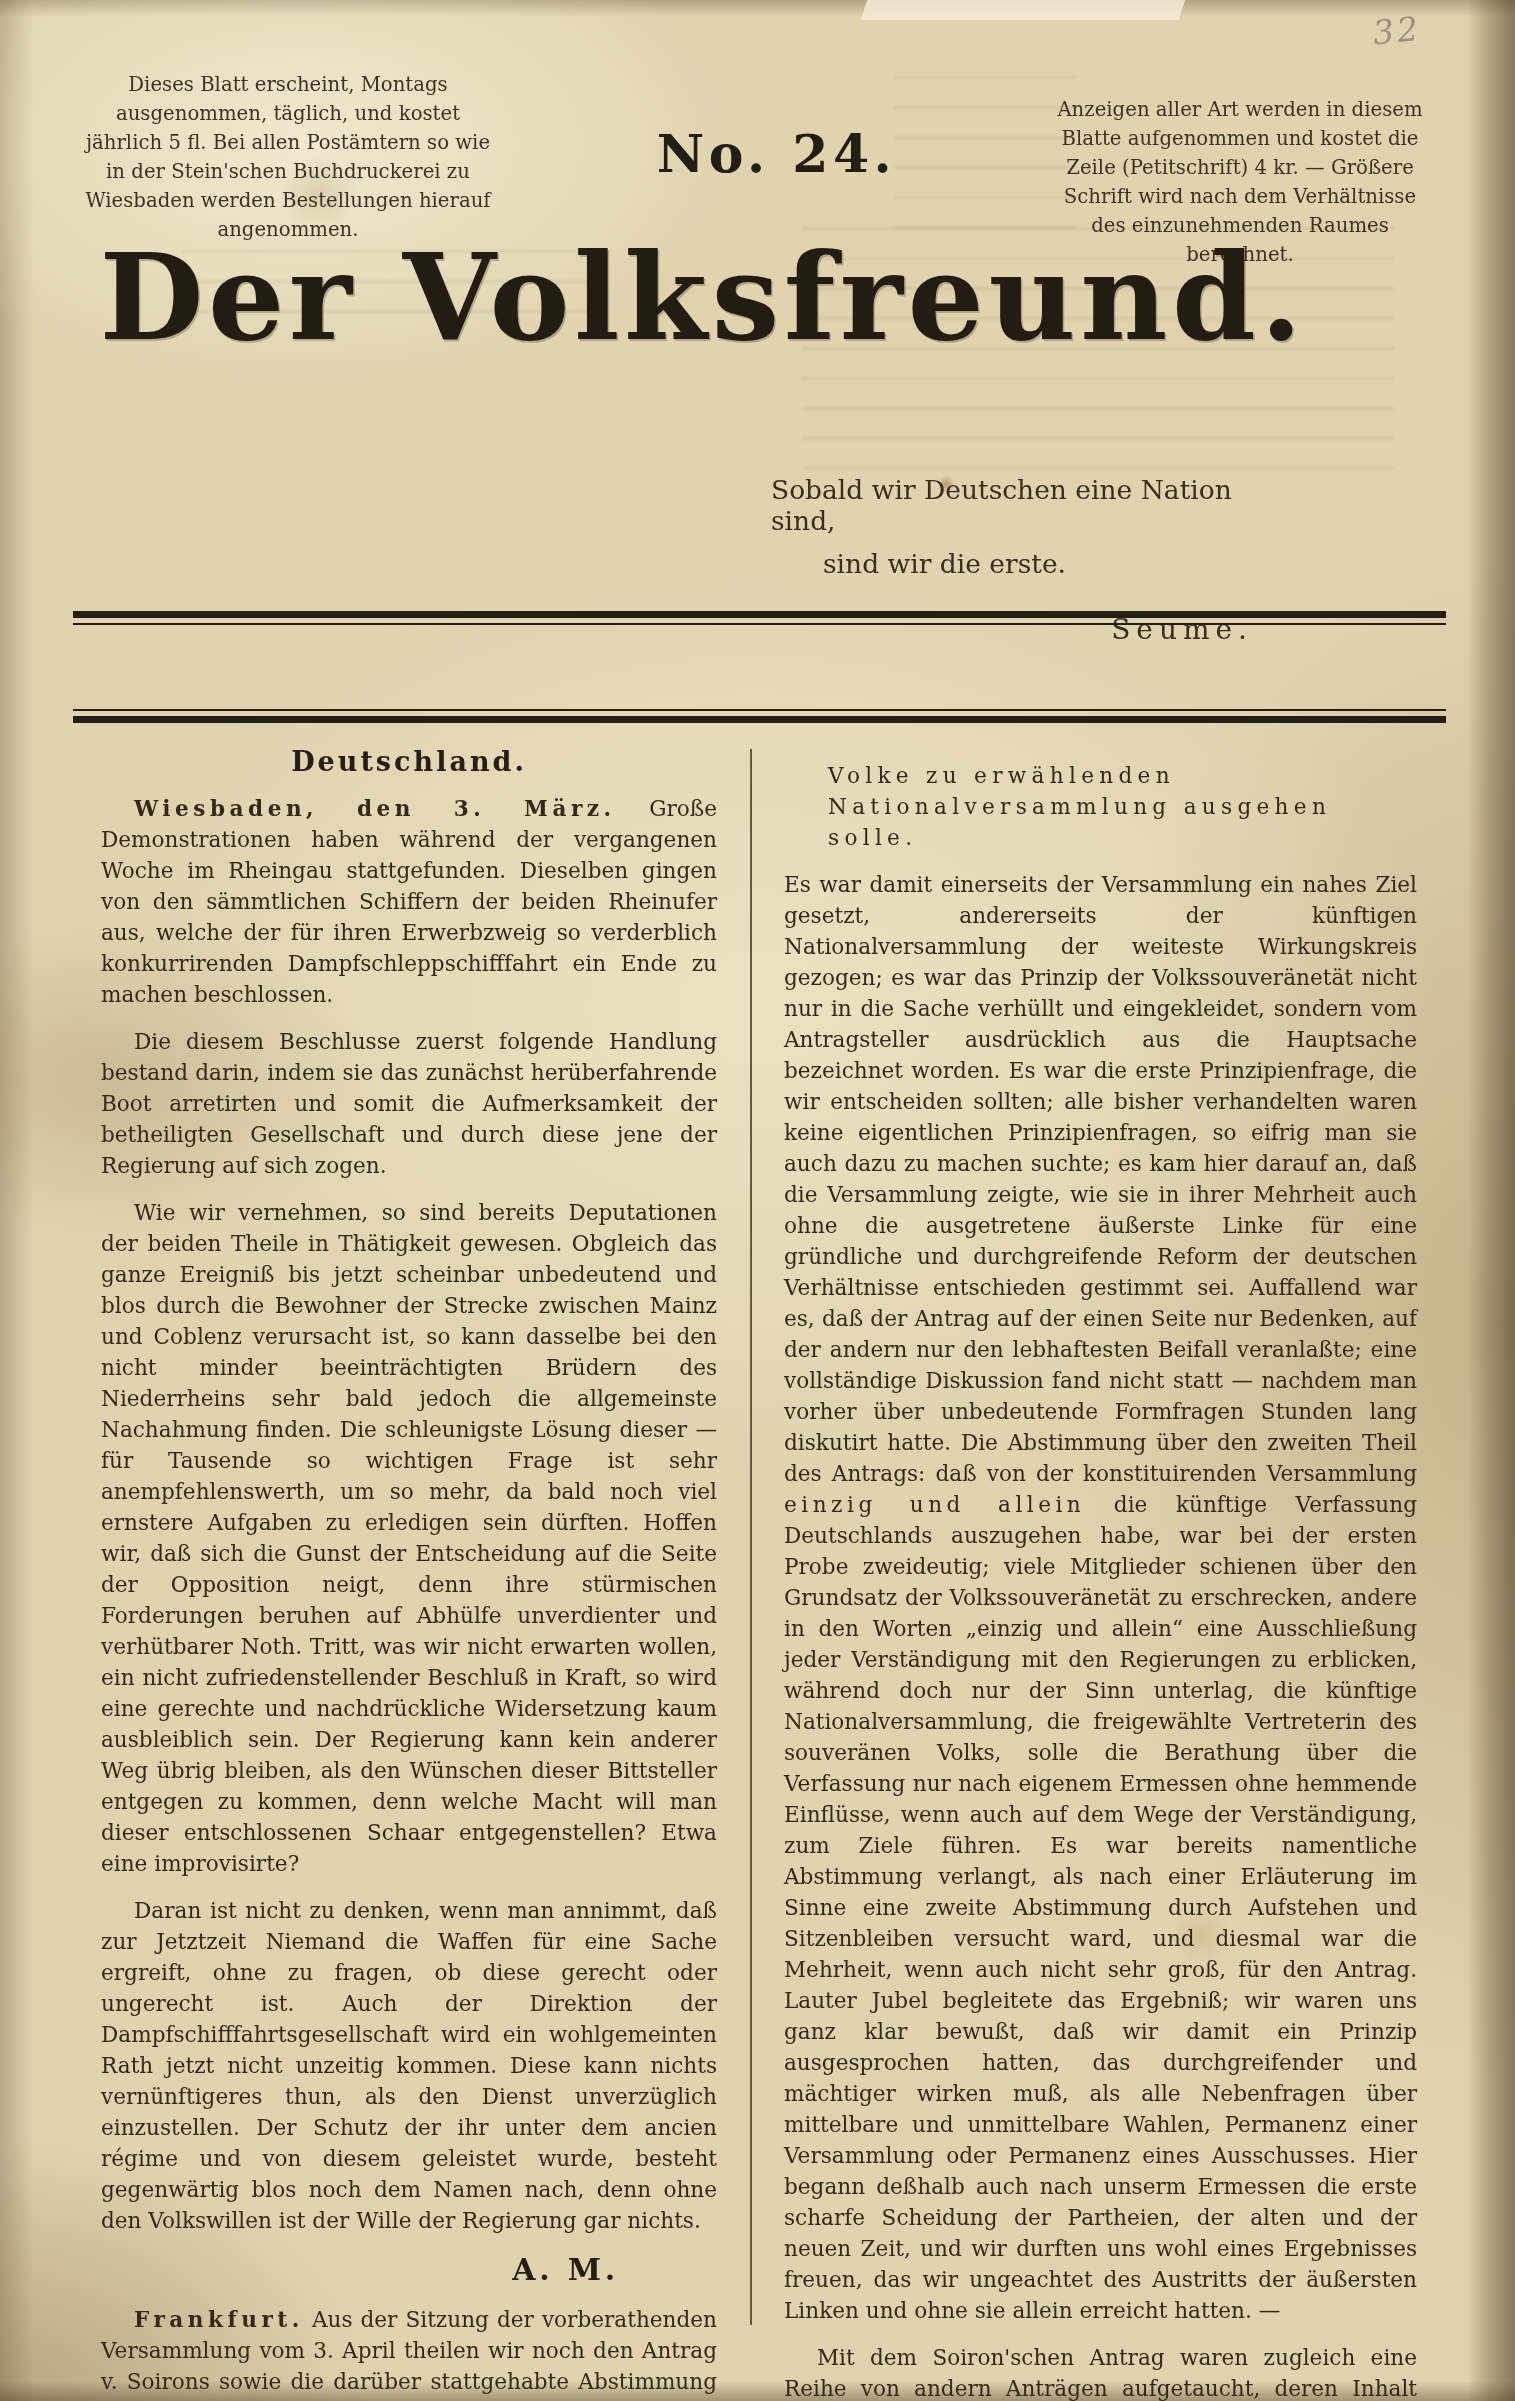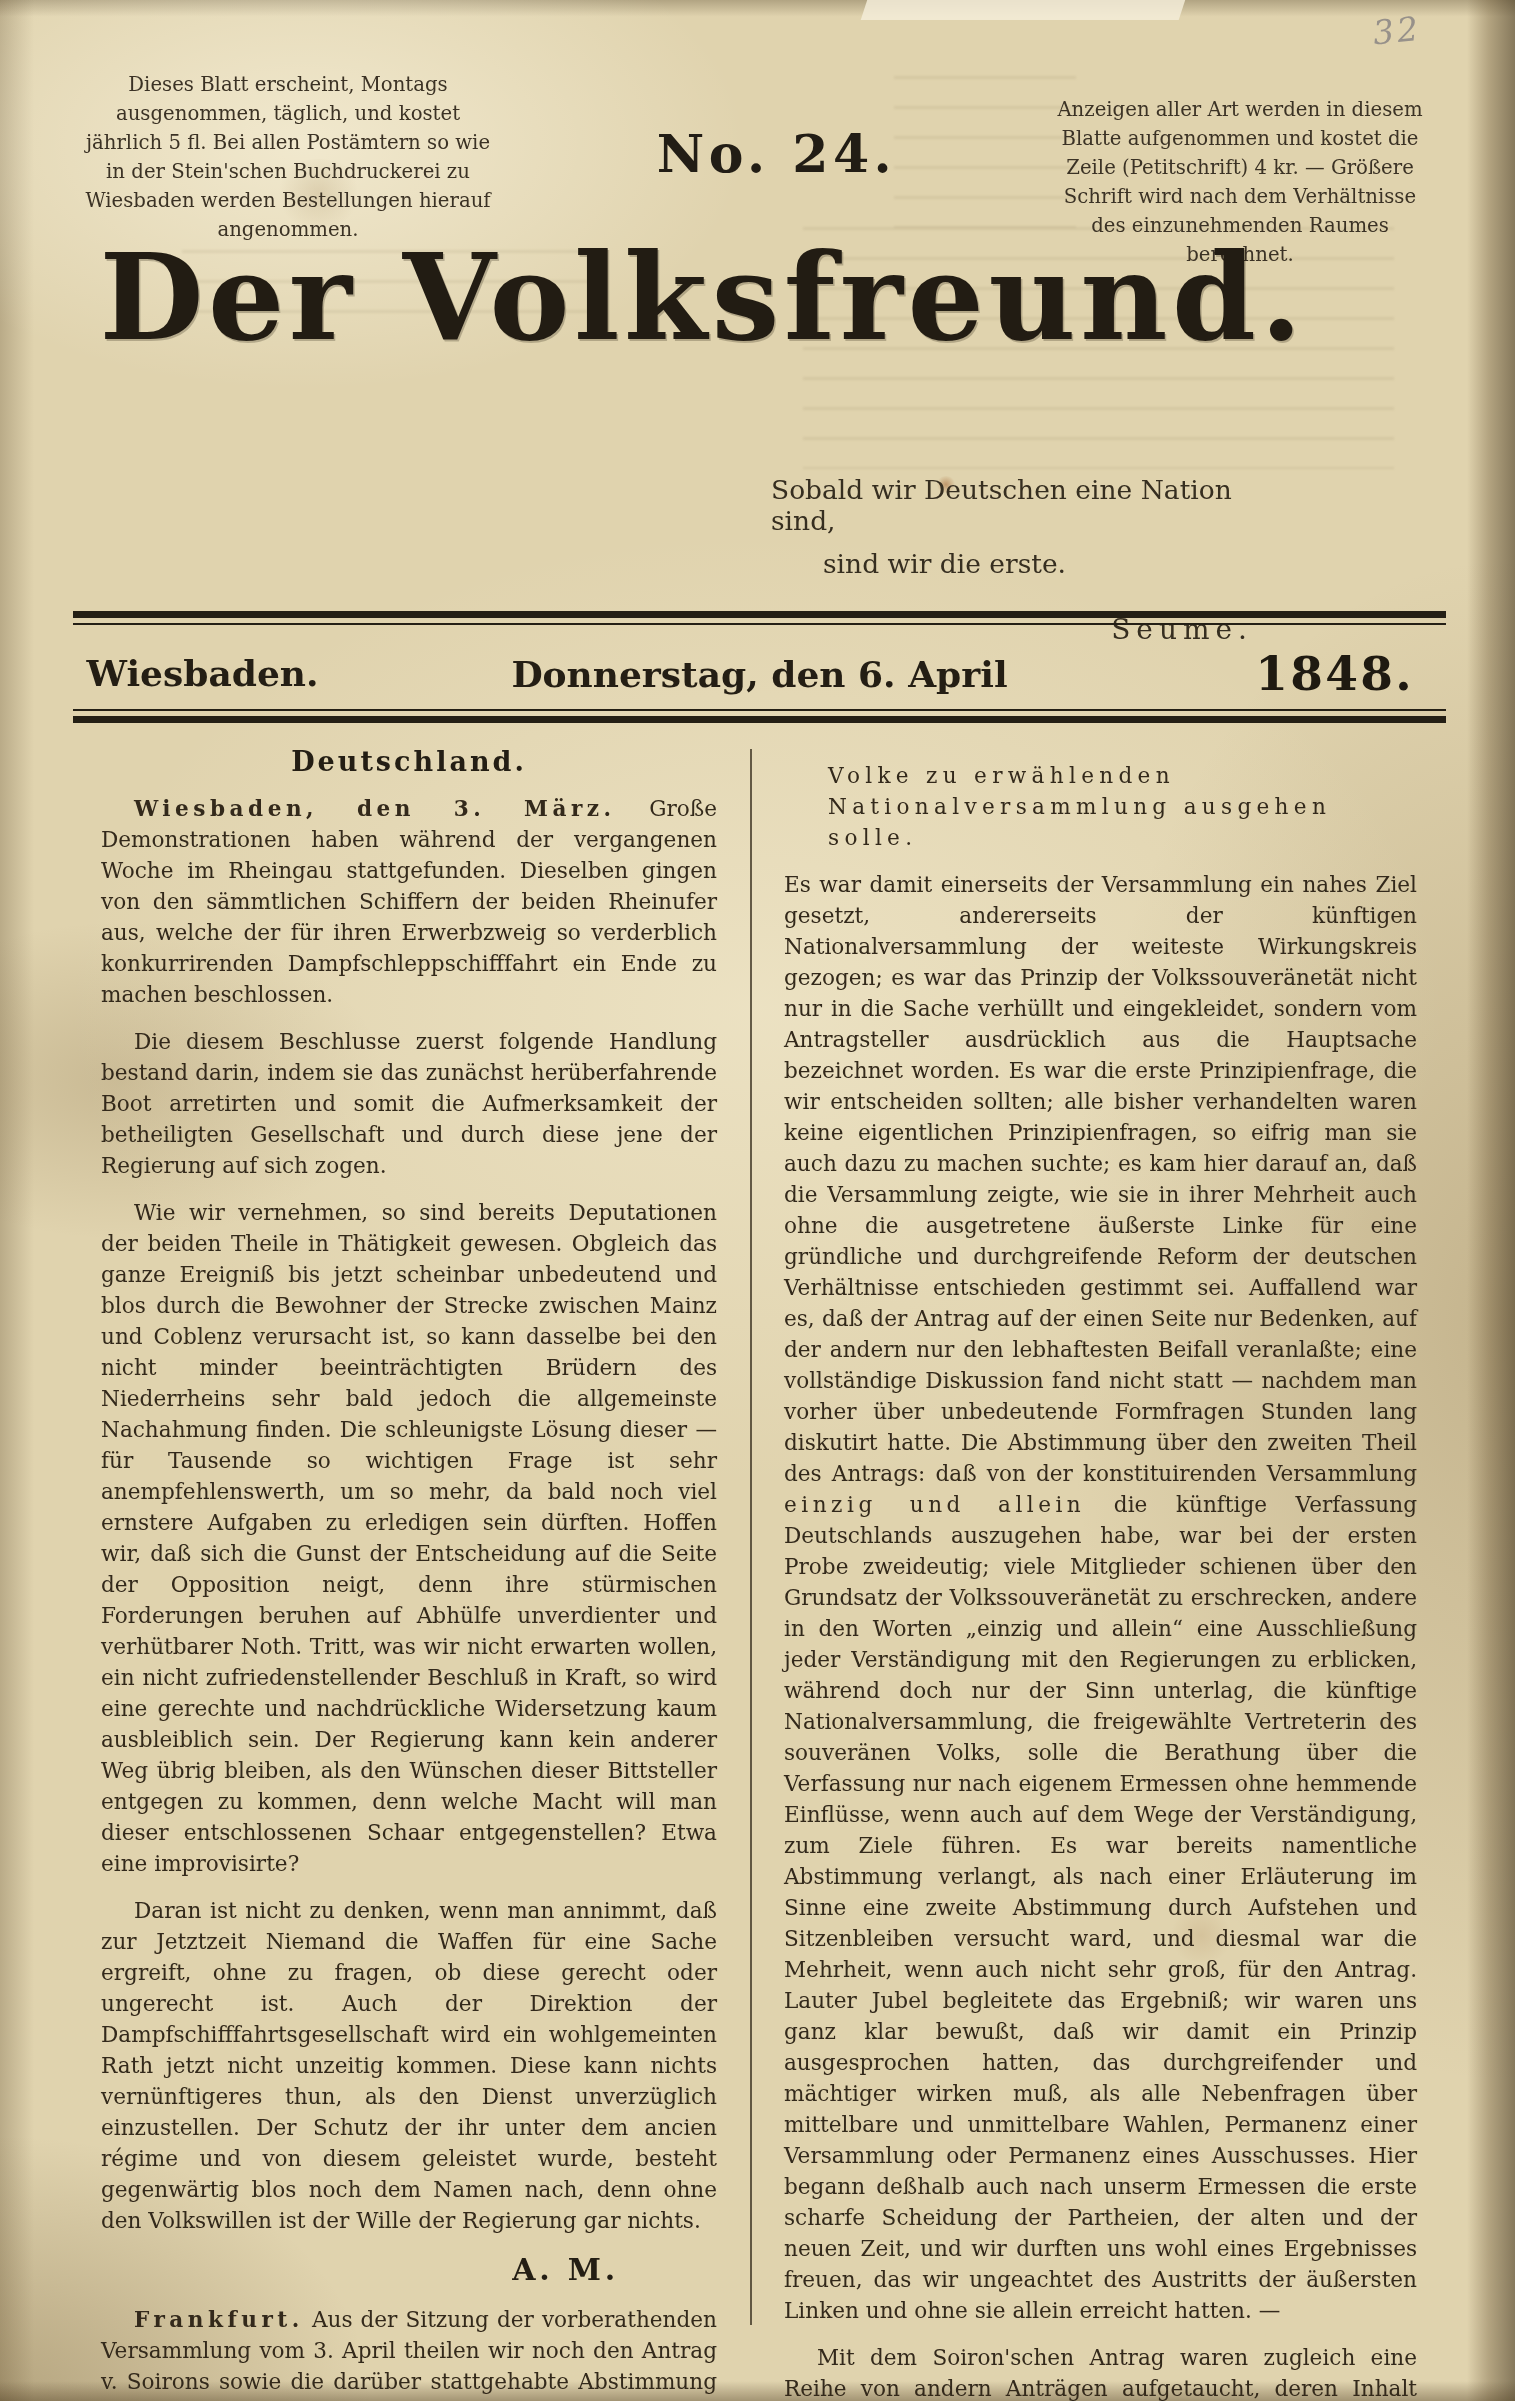--- a/index.html
+++ b/index.html
@@ -103,25 +103,20 @@
 
   <div class="motto">
     <div class="motto-l1">Sobald wir Deutschen eine Nation sind,</div>
     <div class="motto-l2">sind wir die erste.</div>
     <div class="motto-attr">Seume.</div>
   </div>
 
   <div class="hrule hr1"></div>
   <div class="hrule hr2"></div>
 
-  <div class="dateline">
-    <div class="dl-place">Wiesbaden.</div>
-    <div class="dl-date">Donnerstag, den 6. April</div>
-    <div class="dl-year">1848.</div>
-  </div>
 
   <div class="hrule hr3"></div>
   <div class="hrule hr4"></div>
 
   <div class="bodywrap">
     <div class="coldivider"></div>
 
     <section class="col col-left">
       <h2>Deutschland.</h2>
       <p class="indent"><span class="lead-spaced">Wiesbaden, den 3. März.</span><span> Große Demonstrationen haben während der vergangenen Woche im Rheingau stattgefunden. Dieselben gingen von den sämmtlichen Schiffern der beiden Rheinufer aus, welche der für ihren Erwerbzweig so verderblich konkurrirenden Dampfschleppschifffahrt ein Ende zu machen beschlossen.</span></p>

